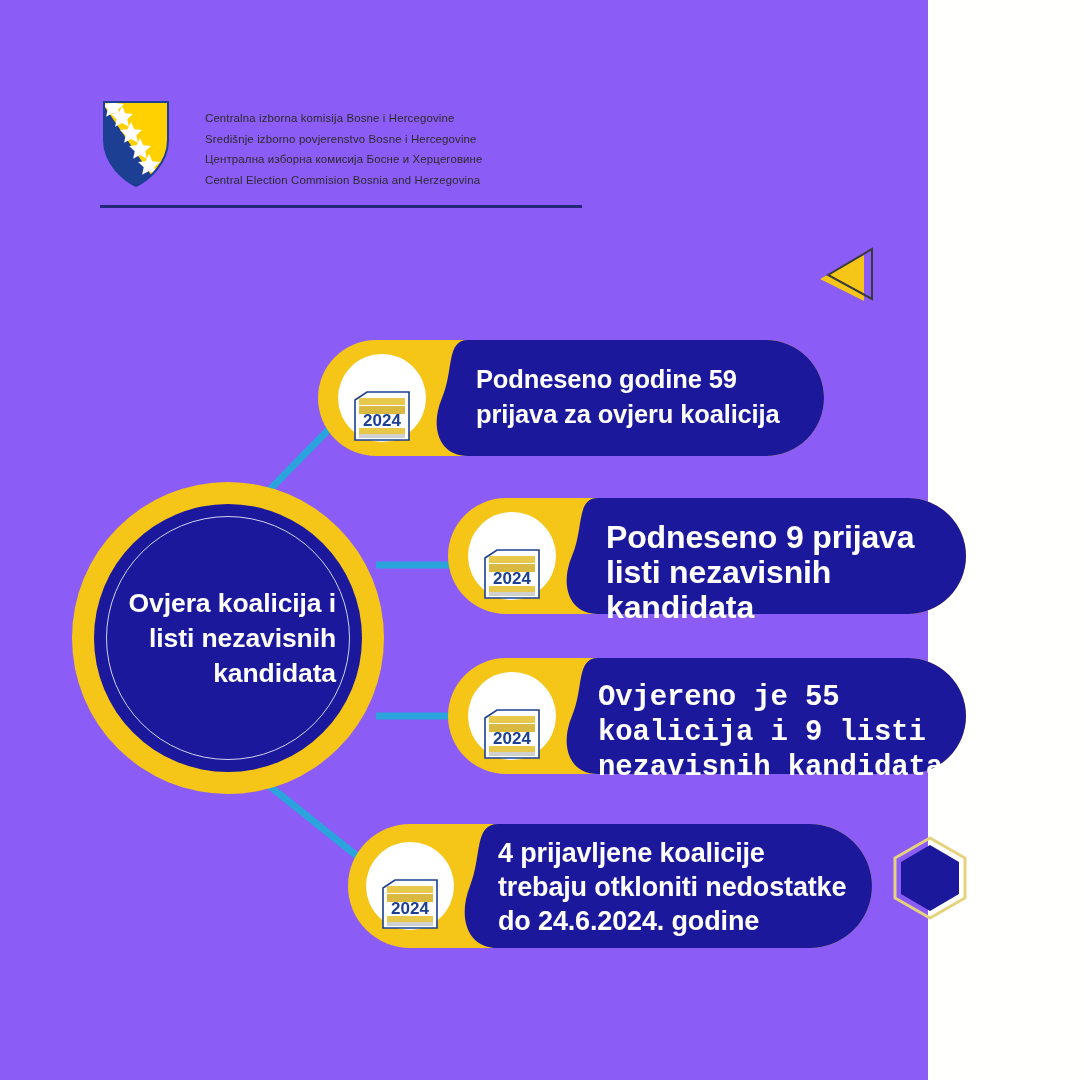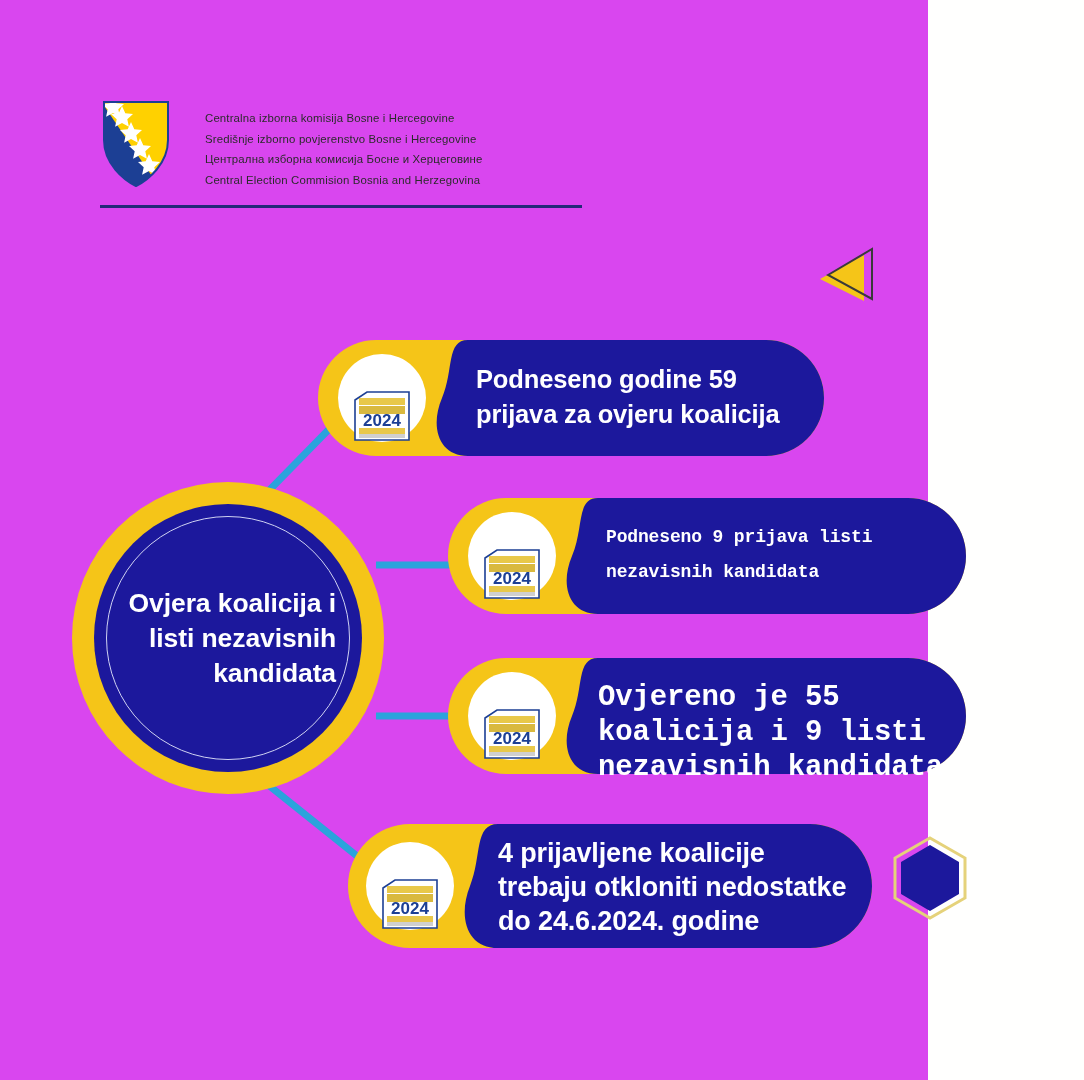--- a/index.html
+++ b/index.html
@@ -9,21 +9,21 @@
     height: 1080px;
     background: #fffffe;
     font-family: "Liberation Sans", sans-serif;
     overflow: hidden;
   }
 
   #stage {
     position: relative;
     width: 928px;
     height: 1080px;
-    background: #d946ef;
+    background: #8b5cf6;
   }
 
   
   #header {
     position: absolute;
     left: 100px;
     top: 100px;
     width: 490px;
     height: 120px;
   }
@@ -161,21 +161,21 @@
   #pill-2 { left: 448px; top: 498px;  width: 518px; height: 116px; }
   #pill-3 { left: 448px; top: 658px;  width: 518px; height: 116px; }
   #pill-4 { left: 348px; top: 824px;  width: 524px; height: 124px; }
 
   #pill-1 .pill-badge-circle { left: 20px;  top: 14px; width: 88px; height: 88px; }
   #pill-2 .pill-badge-circle { left: 20px;  top: 14px; width: 88px; height: 88px; }
   #pill-3 .pill-badge-circle { left: 20px;  top: 14px; width: 88px; height: 88px; }
   #pill-4 .pill-badge-circle { left: 18px;  top: 18px; width: 88px; height: 88px; }
 
   #pill-1 .pill-text { left: 158px; top: 22px; width: 330px; font-size: 25.5px; line-height: 35px; }
-  #pill-2 .pill-text { left: 158px; top: 22px; width: 345px; font-size: 18px; line-height: 35px; font-family: Liberation Mono, monospace; }
+  #pill-2 .pill-text { left: 158px; top: 22px; width: 345px; font-size: 32px; line-height: 35px; }
   #pill-3 .pill-text { left: 150px; top: 22px; width: 355px; font-size: 29px; line-height: 35px; text-align: left; font-family: Liberation Mono, monospace; }
   #pill-4 .pill-text { left: 150px; top: 12px; width: 360px; font-size: 27px; line-height: 34px; }
 
   .badge-logo { width: 58px; height: 52px; display: block; }
 </style>
 </head>
 <body>
 
 <div id="stage">
 

